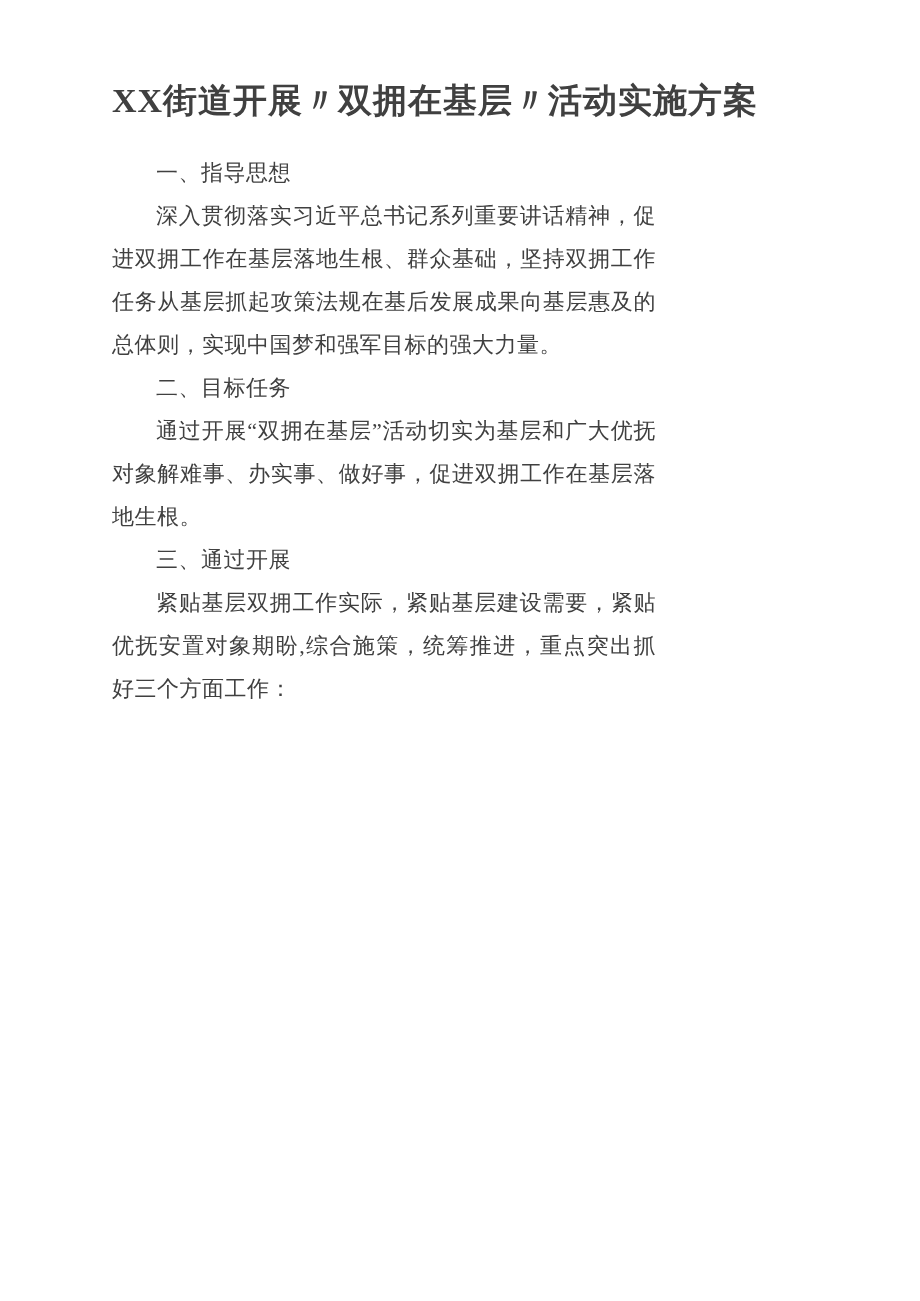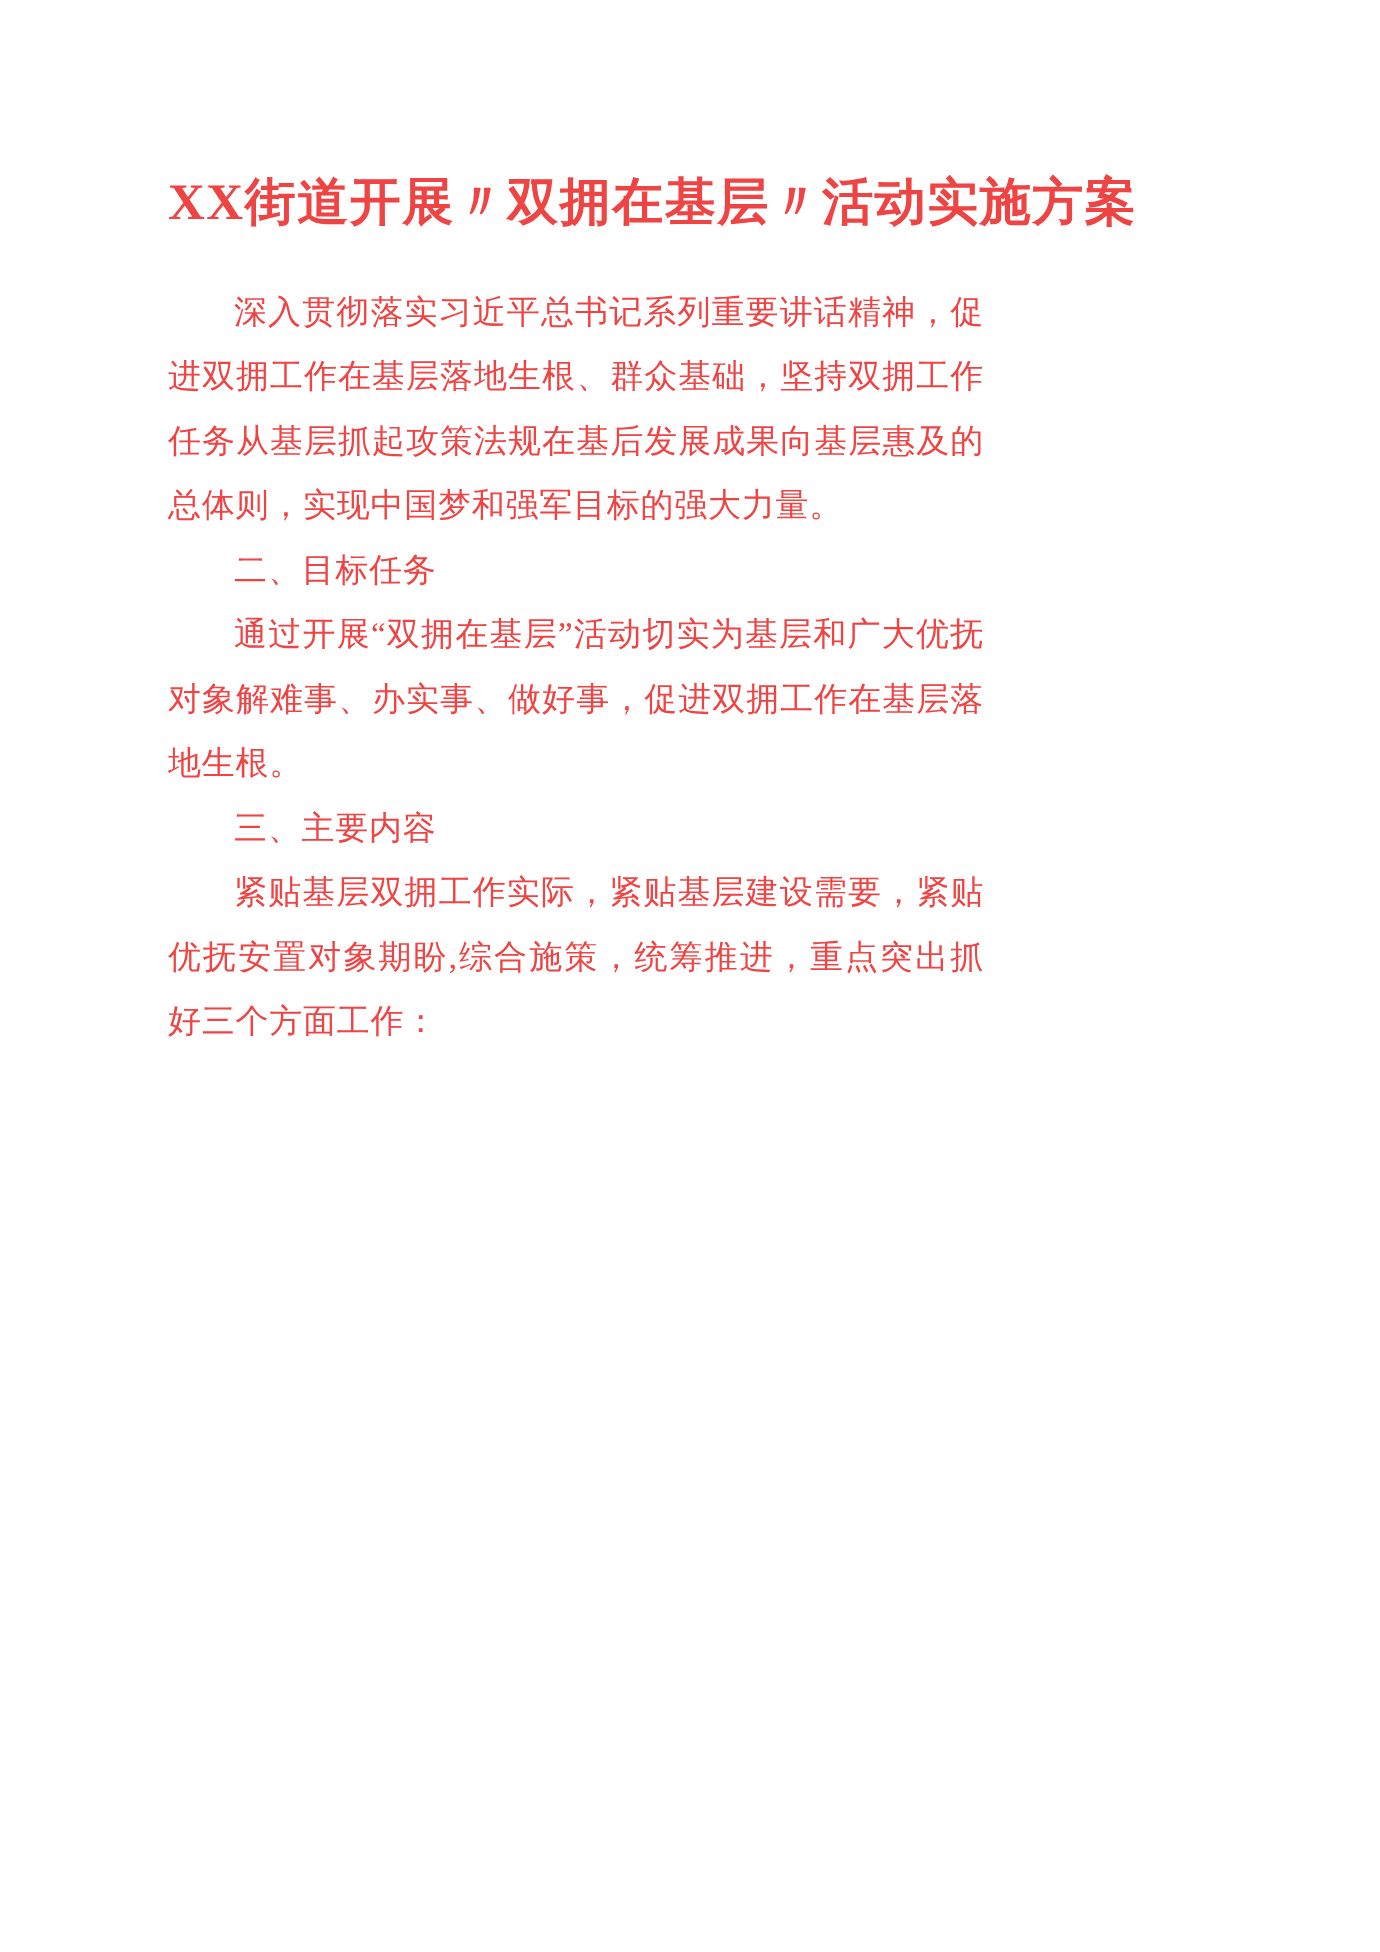--- a/index.html
+++ b/index.html
@@ -5,24 +5,24 @@
   html, body {
     margin: 0;
     padding: 0;
     background: #ffffff;
   }
   .page {
     width: 768px;
     height: 1301px;
     background: #ffffff;
     box-sizing: border-box;
-    padding: 114px 112px 40px 112px;
+    padding: 79px 112px 40px 112px;
     overflow: hidden;
     font-family: "Liberation Serif", "DejaVu Serif", serif;
-    color: #ef4444;
+    color: #404040;
   }
   .doc-title {
     font-size: 34px;
     font-weight: bold;
     text-align: center;
     margin: 0 0 28px 0;
     letter-spacing: 1px;
     line-height: 1.3;
     white-space: nowrap;
   }
@@ -35,19 +35,20 @@
     text-justify: inter-ideograph;
     letter-spacing: 0.5px;
   }
 </style>
 </head>
 <body>
 
 <div class="page">
   <h1 class="doc-title">XX街道开展〃双拥在基层〃活动实施方案</h1>
   <div class="doc-body" id="doc-body">
+      <p>一、指导思想</p>
       <p>深入贯彻落实习近平总书记系列重要讲话精神，促进双拥工作在基层落地生根、群众基础，坚持双拥工作任务从基层抓起攻策法规在基后发展成果向基层惠及的总体则，实现中国梦和强军目标的强大力量。</p>
       <p>二、目标任务</p>
       <p>通过开展“双拥在基层”活动切实为基层和广大优抚对象解难事、办实事、做好事，促进双拥工作在基层落地生根。</p>
-      <p>三、主要内容</p>
+      <p>三、通过开展</p>
       <p>紧贴基层双拥工作实际，紧贴基层建设需要，紧贴优抚安置对象期盼,综合施策，统筹推进，重点突出抓好三个方面工作：</p>
     </div>
 </div>
 
 </body></html>

